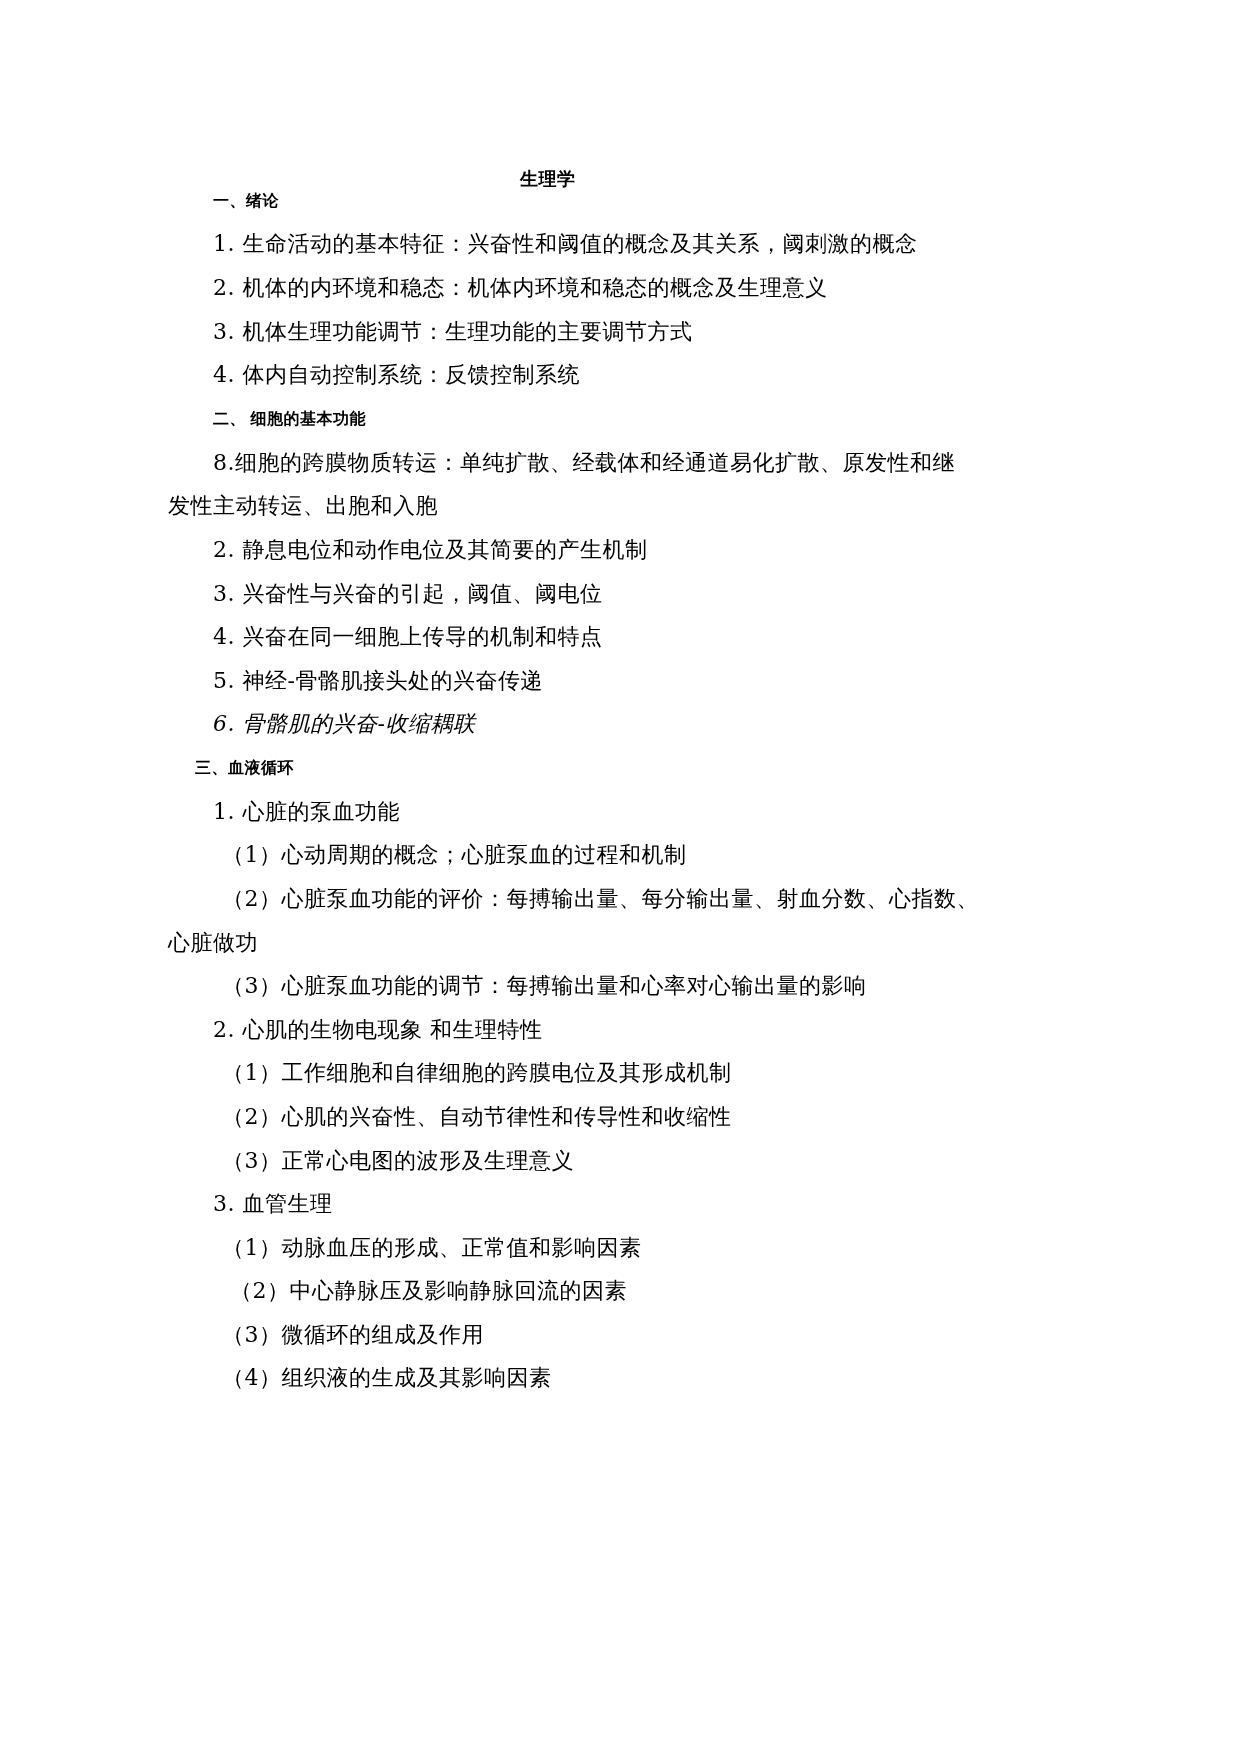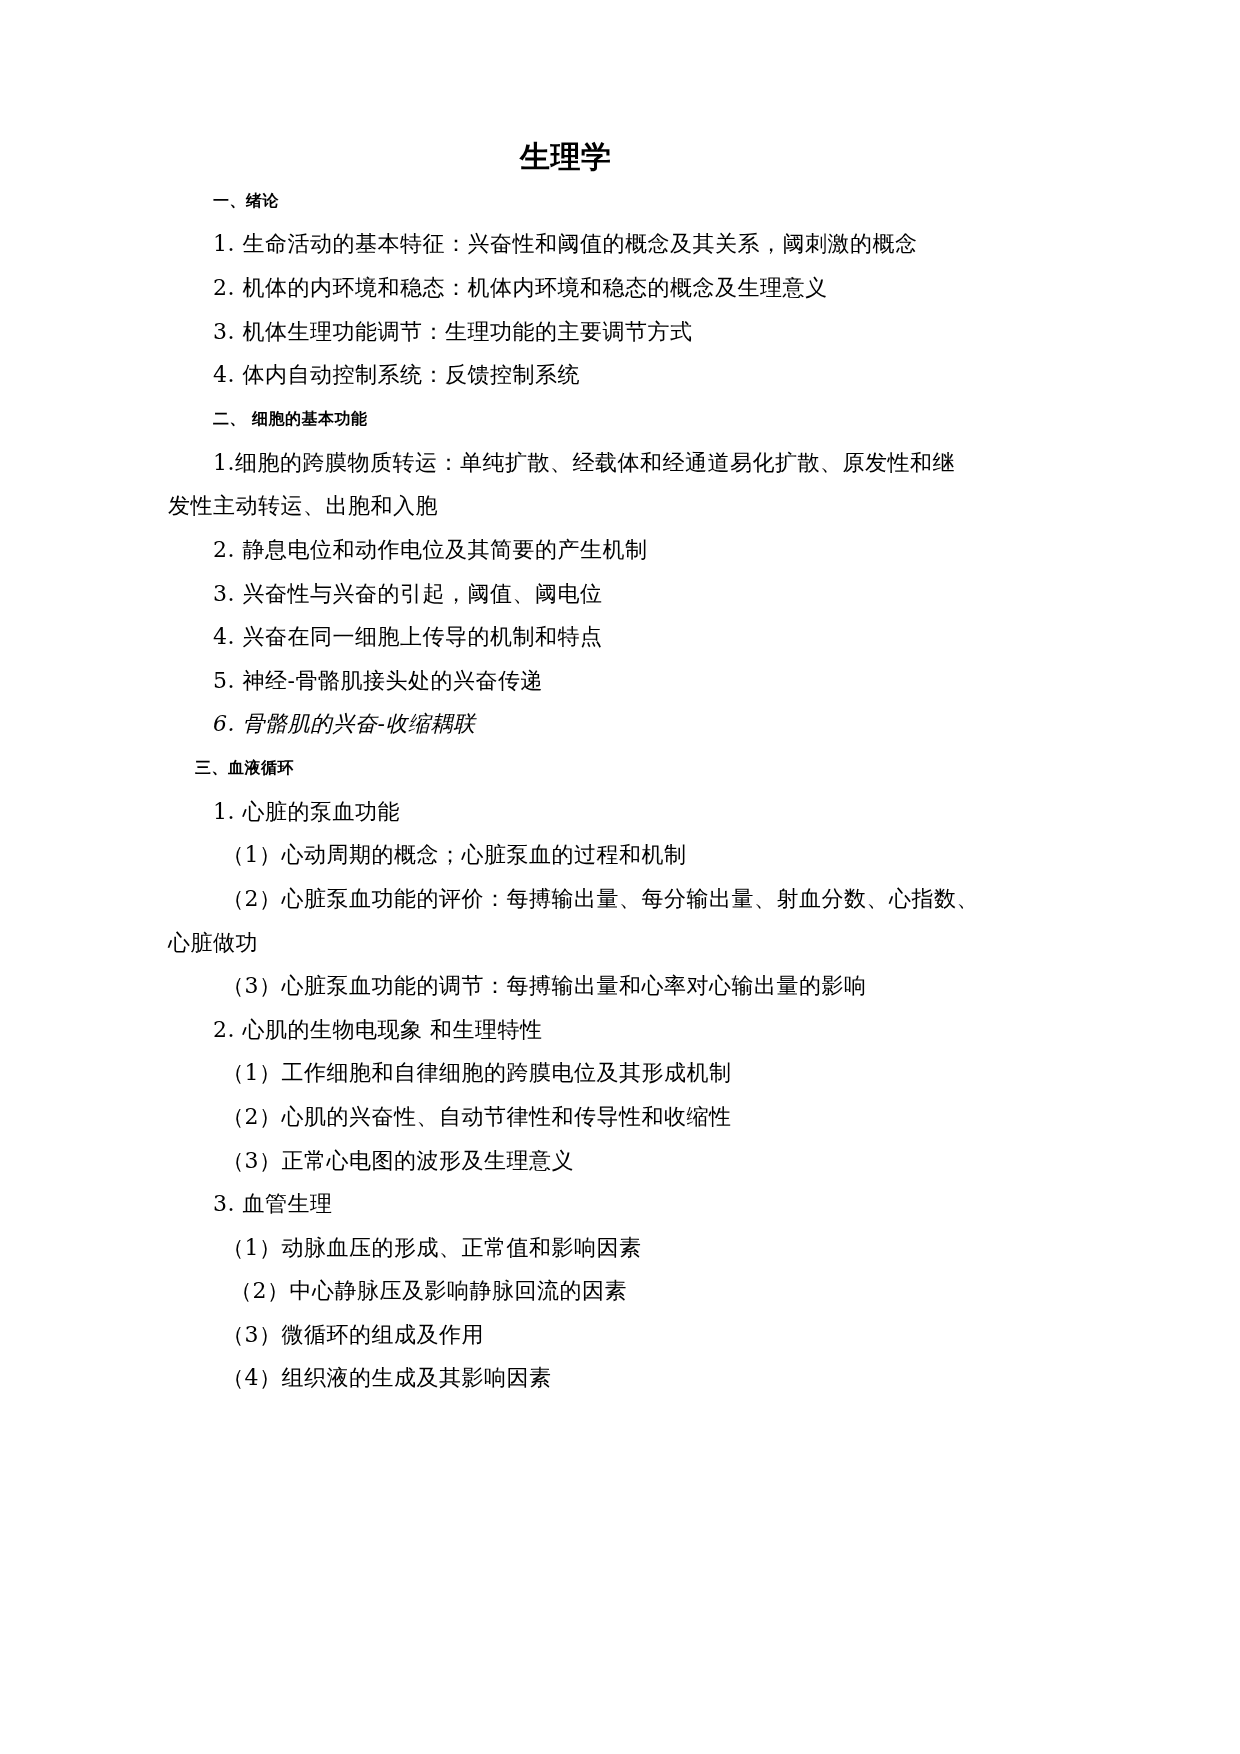--- a/index.html
+++ b/index.html
@@ -26,43 +26,44 @@
     .line {
       position: absolute;
       font-size: 22px;
       line-height: 28px;
       white-space: nowrap;
       letter-spacing: 0.5px;
     }
     .title {
       font-weight: bold;
       font-family: "DejaVu Sans", "Liberation Sans", sans-serif;
-      font-size: 30px;
+      font-size: 18px;
+      margin-top: 22px;
     }
     .heading {
       font-weight: bold;
       font-family: "DejaVu Sans", "Liberation Sans", sans-serif;
       font-size: 16px;
     }
   </style>
 </head>
 <body>
 
 <div class="page">
 
   <div class="line title" style="left:520px; top:143px;">生理学</div>
 
   <div class="line heading" style="left:213px; top:187px;">一、绪论</div>
   <div class="line" style="left:213px; top:230px;">1. 生命活动的基本特征：兴奋性和阈值的概念及其关系，阈刺激的概念</div>
   <div class="line" style="left:213px; top:274px;">2. 机体的内环境和稳态：机体内环境和稳态的概念及生理意义</div>
   <div class="line" style="left:213px; top:318px;">3. 机体生理功能调节：生理功能的主要调节方式</div>
   <div class="line" style="left:213px; top:361px;">4. 体内自动控制系统：反馈控制系统</div>
 
-  <div class="line heading" style="left:213px; top:405px;">二、  细胞的基本功能</div>
-  <div class="line" style="left:213px; top:449px;">1.细胞的跨膜物质转运：单纯扩散、经载体和经通道易化扩散、原发性和继</div>
+  <div class="line heading" style="left:213px; top:405px;font-family:Liberation Serif, serif;">二、  细胞的基本功能</div>
+  <div class="line" style="left:213px; top:449px;">8.细胞的跨膜物质转运：单纯扩散、经载体和经通道易化扩散、原发性和继</div>
   <div class="line" style="left:168px; top:492px;">发性主动转运、出胞和入胞</div>
   <div class="line" style="left:213px; top:536px;">2. 静息电位和动作电位及其简要的产生机制</div>
   <div class="line" style="left:213px; top:580px;">3. 兴奋性与兴奋的引起，阈值、阈电位</div>
   <div class="line" style="left:213px; top:623px;">4. 兴奋在同一细胞上传导的机制和特点</div>
   <div class="line" style="left:213px; top:667px;">5. 神经-骨骼肌接头处的兴奋传递</div>
   <div class="line" style="left:213px; top:710px;font-style:italic;">6. 骨骼肌的兴奋-收缩耦联</div>
 
   <div class="line heading" style="left:195px; top:754px;">三、血液循环</div>
   <div class="line" style="left:213px; top:798px;">1. 心脏的泵血功能</div>
   <div class="line" style="left:222px; top:841px;">（1）心动周期的概念；心脏泵血的过程和机制</div>

